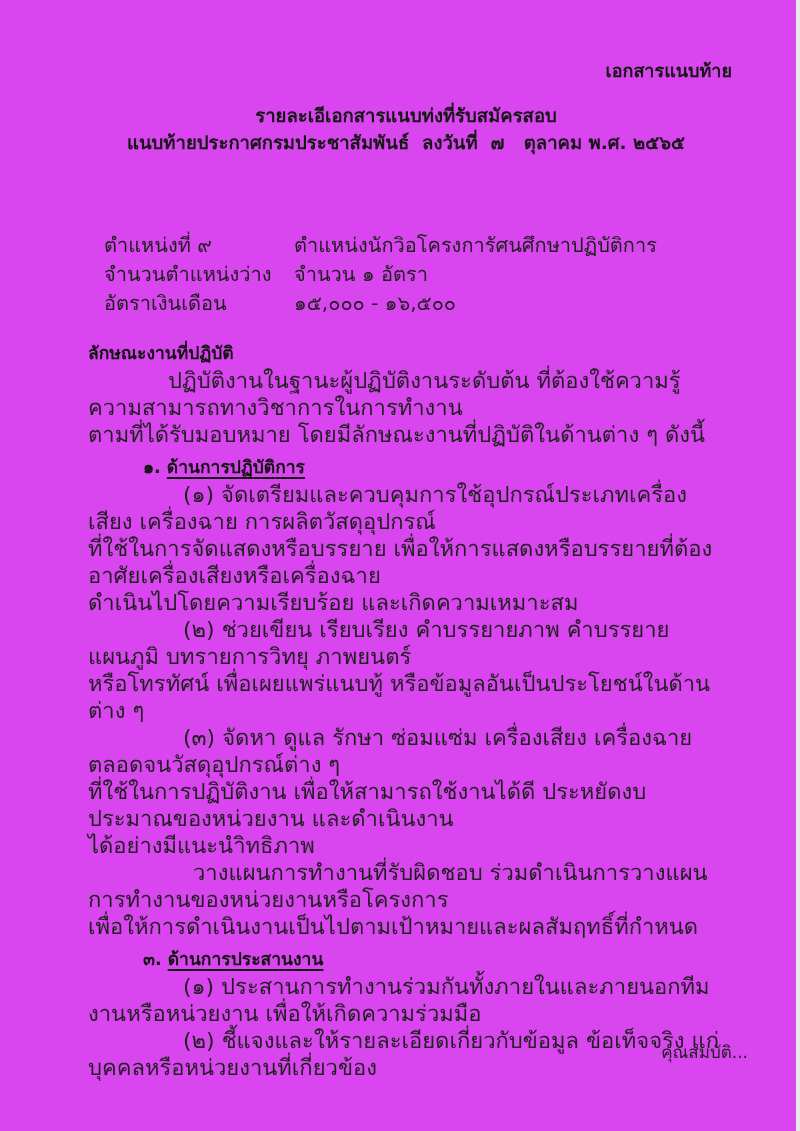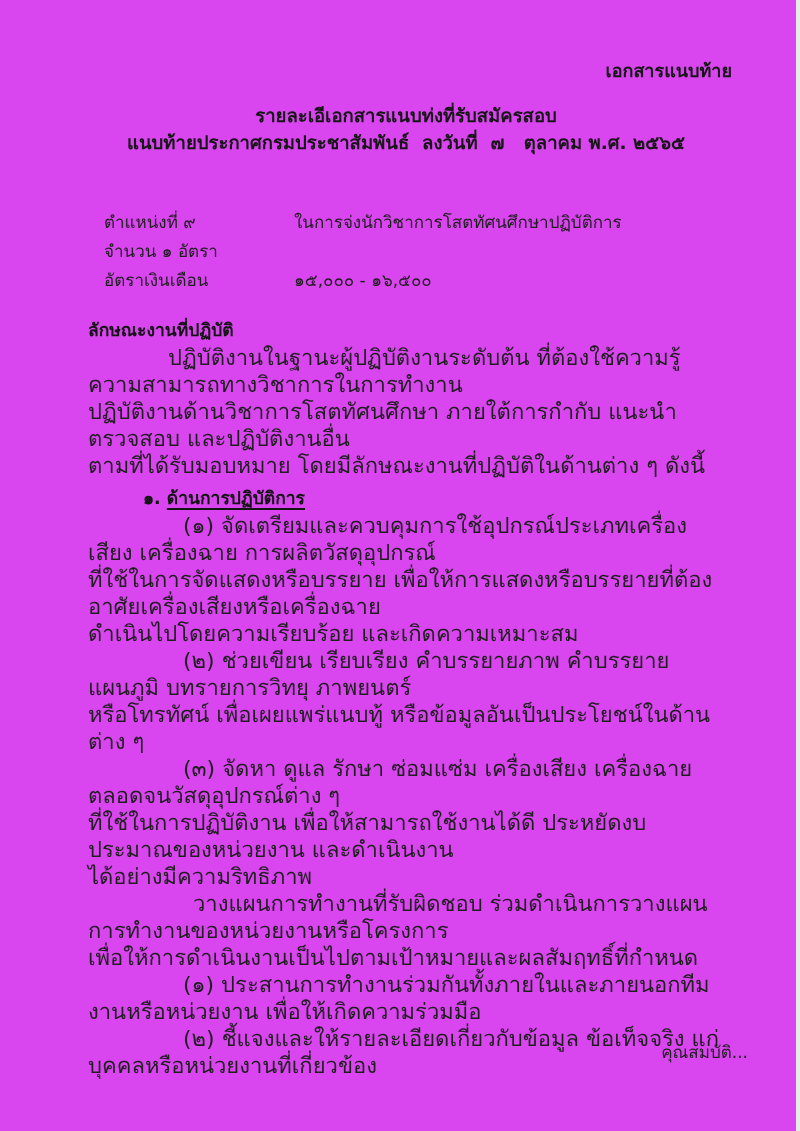--- a/index.html
+++ b/index.html
@@ -31,23 +31,23 @@
   .title-block {
     padding-top:102px;
     text-align:center;
     font-weight:bold;
     font-size:18.5px;
     line-height:27px;
     color:#161616;
   }
   .title-line2 { white-space:pre-wrap; }
   .info-table {
-    margin-top:52px;
+    margin-top:75px;
     margin-left:16px;
-    font-size:17px;
+    font-size:20px;
     line-height:29px;
   }
   .info-row { display:flex; }
   .info-label { width:190px; flex:0 0 190px; }
   .info-value { flex:1; }
   .jd-heading {
     margin-top:22px;
     font-weight:bold;
     font-size:17.5px;
     line-height:27px;
@@ -89,63 +89,67 @@
   <div class="content">
 
     <div class="title-block">
       <div>รายละเอีเอกสารแนบท่งที่รับสมัครสอบ</div>
       <div class="title-line2">แนบท้ายประกาศกรมประชาสัมพันธ์  ลงวันที่  ๗   ตุลาคม พ.ศ. ๒๕๖๕</div>
     </div>
 
     <div class="info-table">
       <div class="info-row">
         <div class="info-label">ตำแหน่งที่ ๙</div>
-        <div class="info-value">ในการจ่งนักวิชาการโสตทัศนศึกษาปฏิบัติการ</div>
+        <div class="info-value">ตำแหน่งนักวิอโครงการัศนศึกษาปฏิบัติการ</div>
       </div>
       <div class="info-row">
+        <div class="info-label">จำนวนตำแหน่งว่าง</div>
         <div class="info-value">จำนวน ๑ อัตรา</div>
       </div>
       <div class="info-row">
         <div class="info-label">อัตราเงินเดือน</div>
         <div class="info-value">๑๕,๐๐๐ - ๑๖,๕๐๐</div>
       </div>
     </div>
 
     <div class="jd-heading">ลักษณะงานที่ปฏิบัติ</div>
 
     <div class="intro">
         <div class="tline">ปฏิบัติงานในฐานะผู้ปฏิบัติงานระดับต้น ที่ต้องใช้ความรู้ ความสามารถทางวิชาการในการทำงาน</div>
-        <div class="tline">ปฏิบัติงานด้านวิชาการโสตทัศนศึกษา ภายใต้การกำกับ แนะนำ ตรวจสอบ และปฏิบัติงานอื่น</div>
         <div class="tline">ตามที่ได้รับมอบหมาย โดยมีลักษณะงานที่ปฏิบัติในด้านต่าง ๆ ดังนี้</div>
       </div>
 
     <div class="sec-heading">
       <span class="sec-number">๑.</span>
       <span class="sec-title">ด้านการปฏิบัติการ</span>
     </div>
     <div class="para enum">
         <div class="tline">(๑) จัดเตรียมและควบคุมการใช้อุปกรณ์ประเภทเครื่องเสียง เครื่องฉาย การผลิตวัสดุอุปกรณ์</div>
         <div class="tline">ที่ใช้ในการจัดแสดงหรือบรรยาย เพื่อให้การแสดงหรือบรรยายที่ต้องอาศัยเครื่องเสียงหรือเครื่องฉาย</div>
         <div class="tline">ดำเนินไปโดยความเรียบร้อย และเกิดความเหมาะสม</div>
       </div>
     <div class="para enum">
         <div class="tline">(๒) ช่วยเขียน เรียบเรียง คำบรรยายภาพ คำบรรยายแผนภูมิ บทรายการวิทยุ ภาพยนตร์</div>
         <div class="tline">หรือโทรทัศน์ เพื่อเผยแพร่แนบทู้ หรือข้อมูลอันเป็นประโยชน์ในด้านต่าง ๆ</div>
       </div>
     <div class="para enum">
         <div class="tline">(๓) จัดหา ดูแล รักษา ซ่อมแซ่ม เครื่องเสียง เครื่องฉาย ตลอดจนวัสดุอุปกรณ์ต่าง ๆ</div>
         <div class="tline">ที่ใช้ในการปฏิบัติงาน เพื่อให้สามารถใช้งานได้ดี ประหยัดงบประมาณของหน่วยงาน และดำเนินงาน</div>
-        <div class="tline">ได้อย่างมีความริทธิภาพ</div>
+        <div class="tline">ได้อย่างมีแนะนำิทธิภาพ</div>
       </div>
 
     <div class="para plain">
         <div class="tline">วางแผนการทำงานที่รับผิดชอบ ร่วมดำเนินการวางแผนการทำงานของหน่วยงานหรือโครงการ</div>
         <div class="tline">เพื่อให้การดำเนินงานเป็นไปตามเป้าหมายและผลสัมฤทธิ์ที่กำหนด</div>
       </div>
 
+    <div class="sec-heading">
+      <span class="sec-number">๓.</span>
+      <span class="sec-title">ด้านการประสานงาน</span>
+    </div>
     <div class="para enum">
         <div class="tline">(๑) ประสานการทำงานร่วมกันทั้งภายในและภายนอกทีมงานหรือหน่วยงาน เพื่อให้เกิดความร่วมมือ</div>
       </div>
     <div class="para enum">
         <div class="tline">(๒) ชี้แจงและให้รายละเอียดเกี่ยวกับข้อมูล ข้อเท็จจริง แก่บุคคลหรือหน่วยงานที่เกี่ยวข้อง</div>
       </div>
 
   </div>
 
   <div class="footer-continuation">คุณสมบัติ...</div>

